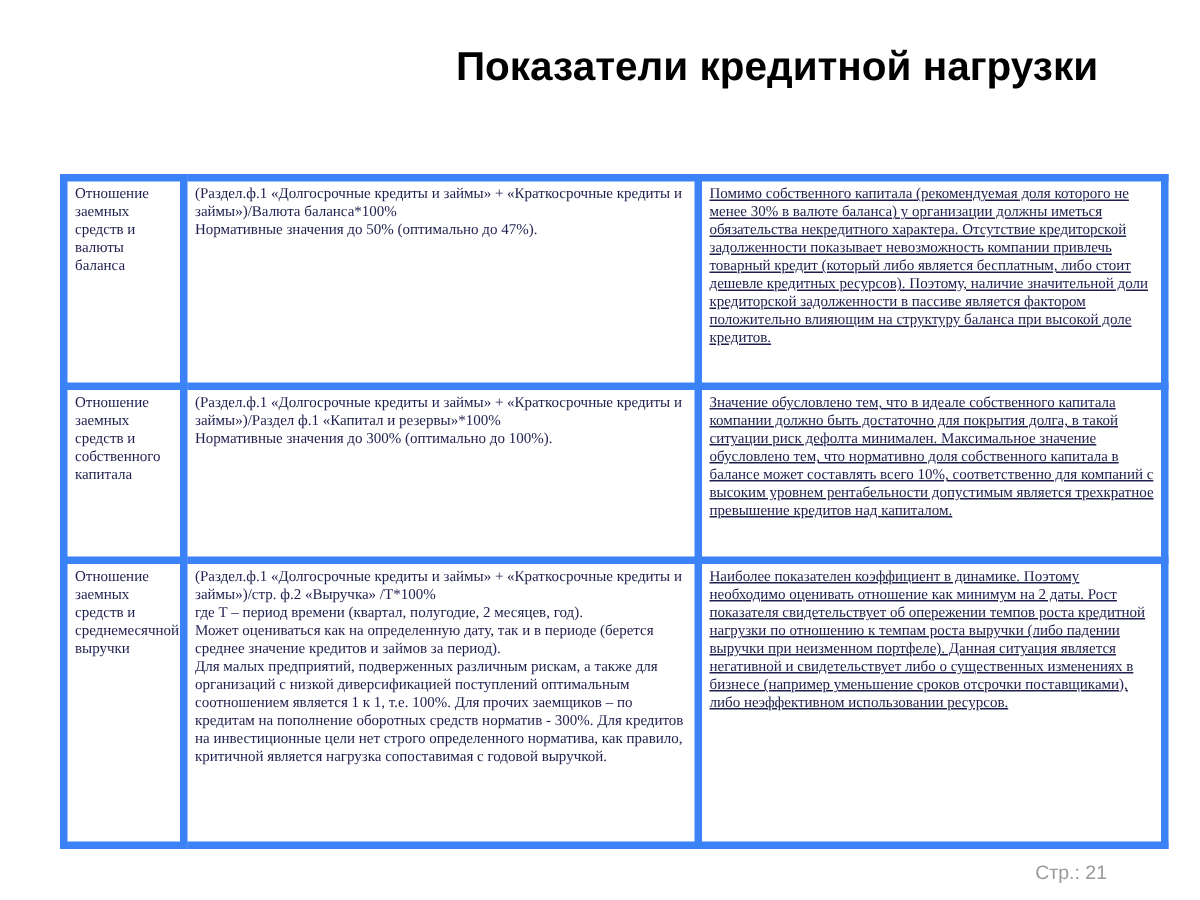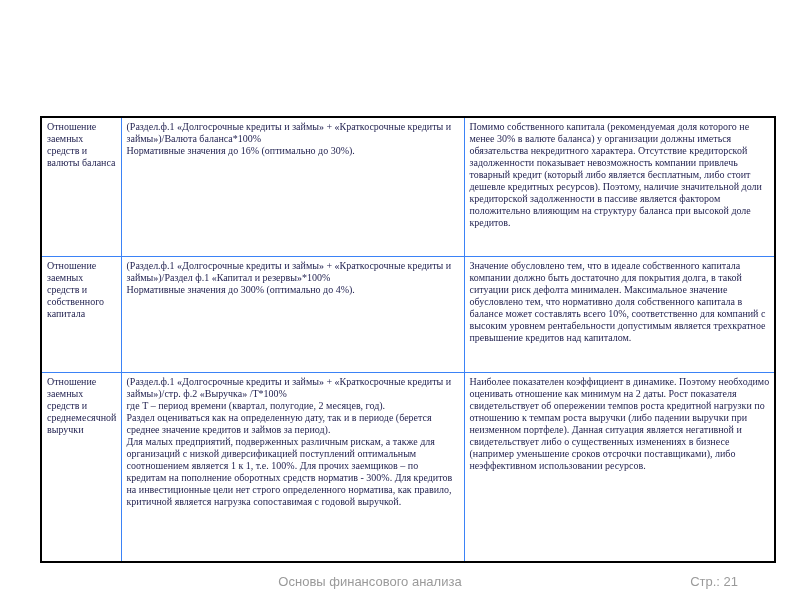--- a/index.html
+++ b/index.html
@@ -28,30 +28,30 @@
     top: 116px; left: 40px;
     width: 720px;
     border-collapse: collapse;
     table-layout: fixed;
     font-family: "Liberation Serif", "DejaVu Serif", serif;
     font-size: 10px;
     line-height: 12px;
     color: #1f1f4e;
   }
   table.credit-table, table.credit-table td {
-    border: 1px solid #3b82f6;
+    border: 5px solid #3b82f6;
   }
   table.credit-table { border: 2px solid #000000; }
   table.credit-table td {
     vertical-align: top;
     padding: 3px 4px 3px 5px;
   }
   td.col-indicator  { width: 80px; }
   td.col-formula    { width: 343px; }
-  td.col-explain    { width: 311px; }
+  td.col-explain    { width: 311px; text-decoration: underline; }
   tr.row-1 td { height: 139px; }
   tr.row-2 td { height: 116px; }
   tr.row-3 td { height: 190px; }
   .seg { display: block; }
   .seg.bold { font-weight: normal; }
 
   .footer {
     position: absolute;
     left: 0; right: 0; bottom: 8px;
     height: 18px;
@@ -68,64 +68,64 @@
     position: absolute;
     right: 62px;
     text-align: center;
   }
 </style>
 </head>
 <body>
 
 <div class="slide">
 
+  <div class="slide-title">Показатели кредитной нагрузки</div>
 
   <table class="credit-table">
     <tbody>
       <tr class="row-1">
         <td class="col-indicator">
           <span class="seg">Отношение заемных средств и валюты баланса</span>
         </td>
         <td class="col-formula">
           <span class="seg bold">(Раздел.ф.1 «Долгосрочные кредиты и займы» + «Краткосрочные кредиты и займы»)/Валюта баланса*100%</span>
-          <span class="seg">Нормативные значения до 16% (оптимально до 30%).</span>
+          <span class="seg">Нормативные значения до 50% (оптимально до 47%).</span>
         </td>
         <td class="col-explain">
           <span class="seg">Помимо собственного капитала (рекомендуемая доля которого не менее 30% в валюте баланса) у организации должны иметься обязательства некредитного характера. Отсутствие кредиторской задолженности показывает невозможность компании привлечь товарный кредит (который либо является бесплатным, либо стоит дешевле кредитных ресурсов). Поэтому, наличие значительной доли кредиторской задолженности в пассиве является фактором положительно влияющим на структуру баланса при высокой доле кредитов.</span>
         </td>
       </tr>
 
       <tr class="row-2">
         <td class="col-indicator">
           <span class="seg">Отношение заемных средств и собственного капитала</span>
         </td>
         <td class="col-formula">
           <span class="seg bold">(Раздел.ф.1 «Долгосрочные кредиты и займы» + «Краткосрочные кредиты и займы»)/Раздел ф.1 «Капитал и резервы»*100%</span>
-          <span class="seg">Нормативные значения до 300% (оптимально до 4%).</span>
+          <span class="seg">Нормативные значения до 300% (оптимально до 100%).</span>
         </td>
         <td class="col-explain">
           <span class="seg">Значение обусловлено тем, что в идеале собственного капитала компании должно быть достаточно для покрытия долга, в такой ситуации риск дефолта минимален. Максимальное значение обусловлено тем, что нормативно доля собственного капитала в балансе может составлять всего 10%, соответственно для компаний с высоким уровнем рентабельности допустимым является трехкратное превышение кредитов над капиталом.</span>
         </td>
       </tr>
 
       <tr class="row-3">
         <td class="col-indicator">
           <span class="seg">Отношение заемных средств и среднемесячной выручки</span>
         </td>
         <td class="col-formula">
           <span class="seg bold">(Раздел.ф.1 «Долгосрочные кредиты и займы» + «Краткосрочные кредиты и займы»)/стр. ф.2 «Выручка» /Т*100%</span>
           <span class="seg">где Т – период времени (квартал, полугодие, 2 месяцев, год).</span>
-          <span class="seg bold">Раздел оцениваться как на определенную дату, так и в периоде (берется среднее значение кредитов и займов за период).</span>
+          <span class="seg bold">Может оцениваться как на определенную дату, так и в периоде (берется среднее значение кредитов и займов за период).</span>
           <span class="seg">Для малых предприятий, подверженных различным рискам, а также для организаций с низкой диверсификацией поступлений оптимальным соотношением является 1 к 1, т.е. 100%. Для прочих заемщиков – по кредитам на пополнение оборотных средств норматив - 300%. Для кредитов на инвестиционные цели нет строго определенного норматива, как правило, критичной является нагрузка сопоставимая с годовой выручкой.</span>
         </td>
         <td class="col-explain">
           <span class="seg">Наиболее показателен коэффициент в динамике. Поэтому необходимо оценивать отношение как минимум на 2 даты. Рост показателя свидетельствует об опережении темпов роста кредитной нагрузки по отношению к темпам роста выручки (либо падении выручки при неизменном портфеле). Данная ситуация является негативной и свидетельствует либо о существенных изменениях в бизнесе (например уменьшение сроков отсрочки поставщиками), либо неэффективном использовании ресурсов.</span>
         </td>
       </tr>
     </tbody>
   </table>
 
   <div class="footer">
-    <span class="footer-title">Основы финансового анализа</span>
     <span class="page-number">Стр.: 21</span>
   </div>
 
 </div>
 
 </body></html>

